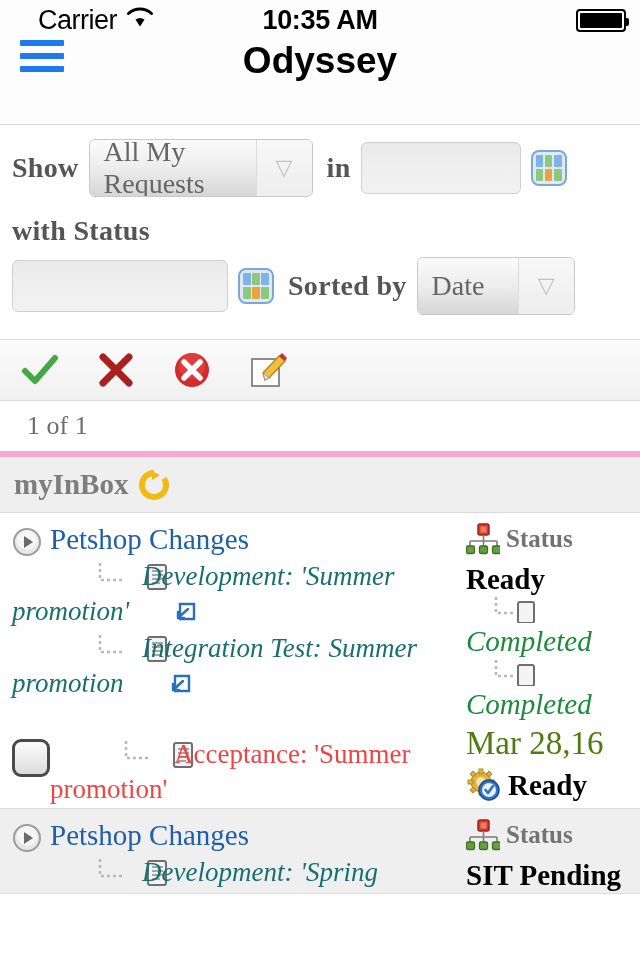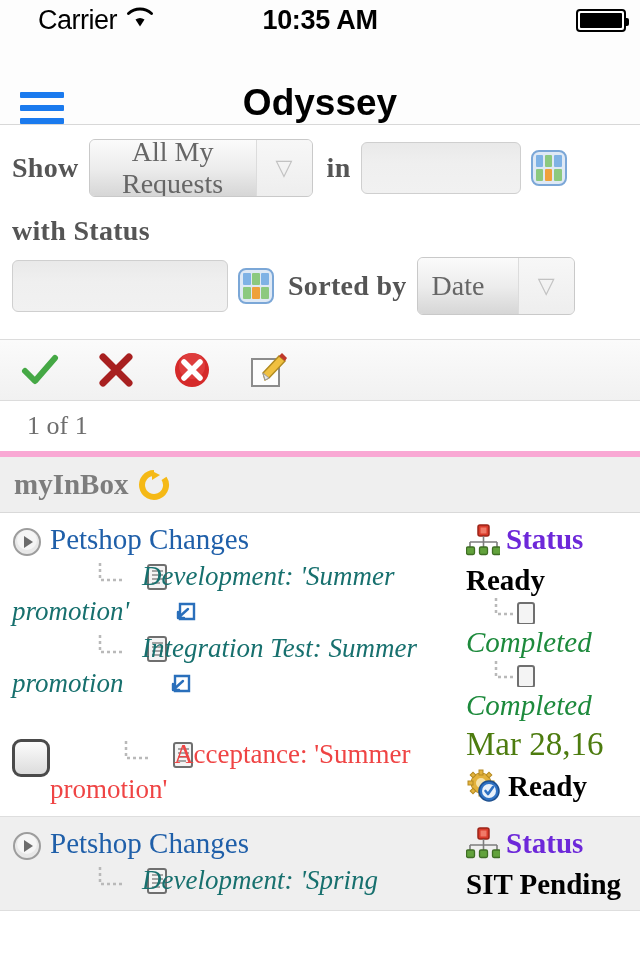--- a/index.html
+++ b/index.html
@@ -32,38 +32,38 @@
   }
   .battery i { display: block; width: 100%; height: 100%; background: #000; border-radius: 1px; }
   .battery:after {
     content: ""; position: absolute; right: -5px; top: 7px;
     width: 3px; height: 8px; background: #000; border-radius: 0 2px 2px 0;
   }
 
   
   .navbar {
     height: 85px; width: 100%;
-    display: flex; align-items: flex-end;
+    display: flex; align-items: flex-start;
     padding: 0 20px;
     background: #fdfdfd;
     border-bottom: 1px solid #d8d8d8;
     position: relative;
   }
   .hamburger { width: 44px; display: flex; flex-direction: column; gap: 7px; cursor: pointer; z-index: 2;}
   .hamburger span { display: block; height: 6px; background: #1a7aee; border-radius: 1px; }
   .nav-title {
     position: absolute; left: 0; right: 0; text-align: center;
     font-family: "Liberation Sans", sans-serif;
     font-size: 37px; font-weight: bold; color: #000;
   }
 
   
   .filter-panel { background: #fff; padding: 14px 0 8px 0; }
   .frow { display: flex; align-items: center; padding: 0 12px; }
-  .frow.r1 { margin-bottom: 18px; text-align: center; }
+  .frow.r1 { margin-bottom: 18px; }
   .flabel {
     font-size: 28px; font-weight: bold; color: #555; letter-spacing: 0.3px;
   }
   .select {
     display: flex; align-items: stretch; height: 58px;
     border: 1px solid #c9c9c9; border-radius: 6px; overflow: hidden;
     background: #ececec;
   }
   .select .sv {
     display: flex; align-items: center; padding: 0 14px;
@@ -122,21 +122,21 @@
   .inbox-head {
     height: 56px; display: flex; align-items: center; gap: 10px;
     padding: 0 14px; background: #efefef;
     border-bottom: 1px solid #d9d9d9;
   }
   .inbox-head .t { font-size: 29px; font-weight: bold; color: #7d7d7d; }
   .refresh-ic { width: 32px; height: 32px; }
 
   
   .req-row {
-    display: flex; padding: 10px 12px 8px 12px;
+    display: flex; padding: 10px 12px 0 12px;
     border-bottom: 1px solid #dedede;
     min-height: 60px;
   }
   .req-row.alt { background: #efefef; }
   .req-left { width: 450px; flex: 0 0 450px; }
   .req-right { flex: 1; padding-left: 4px; }
   .title-line { display: flex; align-items: flex-start; gap: 8px; margin-bottom: 2px; }
   .play-ic { width: 30px; height: 30px; flex: 0 0 auto; margin-top: 4px; }
   .req-title { font-size: 29px; color: #1f5fa9; }
 
@@ -152,21 +152,21 @@
   .checkbox {
     width: 38px; height: 38px; border: 3px solid #4a4a4a; border-radius: 9px;
     background: linear-gradient(to bottom, #fcfcfc, #dcdcdc);
     flex: 0 0 auto; margin-top: 4px; cursor: pointer;
   }
   .acc-row { display: flex; align-items: flex-start; gap: 0; }
   .acc-row .txt { flex: 1; }
 
   .status-head { display: flex; align-items: center; gap: 6px; margin-bottom: 6px; }
   .hier-ic { width: 34px; height: 32px; flex: 0 0 auto; }
-  .status-label { font-size: 29px; font-weight: bold; color: #6d28d9; }
+  .status-label { font-size: 25px; font-weight: bold; color: #737373; }
   .st-val { font-size: 29px; font-weight: bold; color: #000; line-height: 1.25; }
   .st-val.done { color: #1d8a3c; font-weight: normal; font-style: italic; }
   .st-date { font-size: 33px; color: #4d7c0f; line-height: 1.3; }
   .st-ready-row { display: flex; align-items: center; gap: 6px; margin-top: 2px; }
   .gear-ic { width: 36px; height: 34px; flex: 0 0 auto; }
   .st-conn { width: 54px; height: 26px; display: block; margin-left: 24px; }
 </style>
 </head>
 <body>
 

